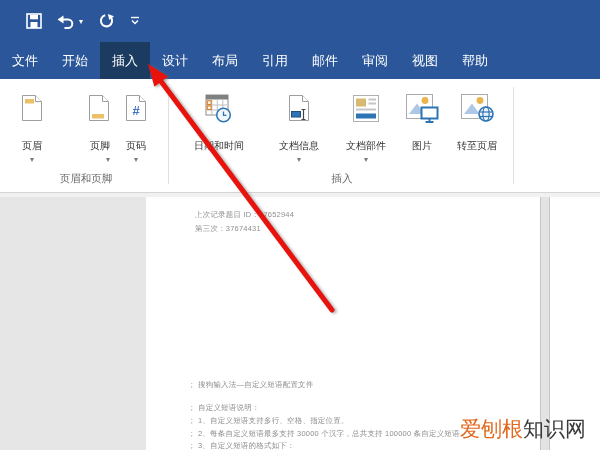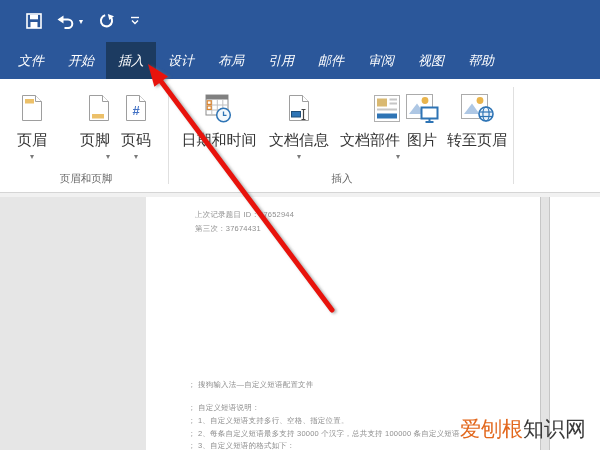--- a/index.html
+++ b/index.html
@@ -7,33 +7,33 @@
     position:relative;width:600px;height:450px;overflow:hidden;
     font-family:"Liberation Sans","DejaVu Sans",sans-serif;
     background:#e6e6e6;
   }
   
   .titlebar{position:absolute;top:0;left:0;right:0;height:42px;background:#2b579a;}
   .qat{position:absolute;left:26px;top:0;height:42px;display:flex;align-items:center;gap:15px;}
   .qbtn{display:flex;align-items:center;justify-content:center;color:#fff;cursor:default;}
   .qcaret{font-size:8px;color:#fff;margin-left:3px;}
   
-  .tabrow{position:absolute;top:42px;left:0;right:0;height:37px;background:#2b579a;display:flex;padding-left:6px;font-style:italic;}
+  .tabrow{position:absolute;top:42px;left:0;right:0;height:37px;background:#2b579a;display:flex;}
   .tab{width:50px;height:37px;display:flex;align-items:center;justify-content:center;
        color:#fff;font-size:13px;white-space:nowrap;}
   .tab.active{background:#1c3b61;}
   
   .ribbon{position:absolute;top:79px;left:0;right:0;height:114px;background:#fff;
           border-bottom:1px solid #d5d5d5;box-sizing:border-box;}
   .rgroup{position:absolute;top:0;height:113px;}
   .rsep{position:absolute;top:8px;height:97px;width:1px;background:#e0e0e0;}
   .btnrow{display:flex;align-items:flex-start;padding-top:9px;}
   .bigbtn{display:flex;flex-direction:column;align-items:center;}
   .bicon{height:40px;display:flex;align-items:center;justify-content:center;}
-  .blabel{font-size:15px;color:#333;white-space:nowrap;margin-top:3px;line-height:1.2;font-family:Liberation Serif, serif;}
+  .blabel{font-size:10px;color:#333;white-space:nowrap;margin-top:12px;line-height:1.2;font-family:Liberation Serif, serif;}
   .bcaret{font-size:8px;color:#7a7a7a;line-height:1;margin-top:4px;height:8px;}
   .grouplabel{position:absolute;bottom:6px;left:0;right:0;text-align:center;
               font-size:10.5px;color:#666;white-space:nowrap;}
   
   .docarea{position:absolute;top:193px;left:0;right:0;bottom:0;background:#e6e6e6;}
   .topstrip{position:absolute;top:0;left:0;right:0;height:4px;background:#f1f1f1;}
   .page{position:absolute;left:146px;width:394px;top:4px;bottom:0;background:#fff;}
   .rightpage{position:absolute;left:550px;right:0;top:4px;bottom:0;background:#fff;}
   .scrollstrip{position:absolute;left:540px;width:10px;top:4px;bottom:0;background:#e3e3e3;
                border-left:1px solid #c6c6c6;border-right:1px solid #c6c6c6;box-sizing:border-box;}
@@ -165,21 +165,21 @@
             <svg width="22" height="28" viewBox="0 0 22 28">
               <path d="M1.5,1.5 h13 l6,6 v19 h-19 z" fill="#fff" stroke="#9e9e9e"></path>
               <path d="M14.5,1.5 v6 h6" fill="#fff" stroke="#9e9e9e"></path>
               <rect x="3.5" y="17.5" width="9" height="5.5" fill="#2e74b5" stroke="#1f4e79"></rect>
               <path d="M15.5,15.5 v10 M13.5,15.5 h4 M13.5,25.5 h4" fill="none" stroke="#444" stroke-width="1.2"></path>
             </svg>
           </span>
           <span class="blabel">文档信息</span>
           <span class="bcaret">▾</span>
         </div>
-        <div class="bigbtn" style="width:68px;align-items:flex-end;">
+        <div class="bigbtn" style="width:68px;">
           <span class="bicon">
             <svg width="26" height="27" viewBox="0 0 26 27">
               <rect x="0.5" y="0.5" width="25" height="26" fill="#fff" stroke="#b0b0b0"></rect>
               <rect x="3" y="3.5" width="10" height="8" fill="#d9b972"></rect>
               <rect x="15.5" y="3.5" width="7.5" height="2" fill="#c6c6c6"></rect>
               <rect x="15.5" y="7.5" width="7.5" height="2" fill="#c6c6c6"></rect>
               <rect x="3" y="13.5" width="20" height="2" fill="#c6c6c6"></rect>
               <rect x="3" y="18.5" width="20" height="5" fill="#2e74b5"></rect>
             </svg>
           </span>

